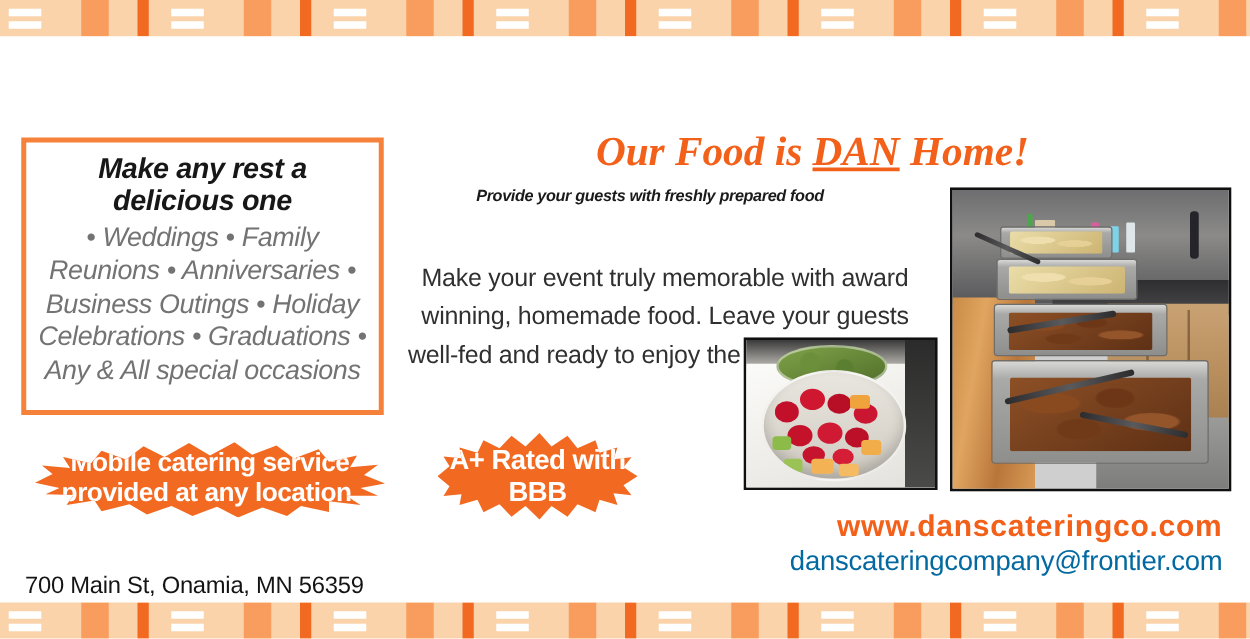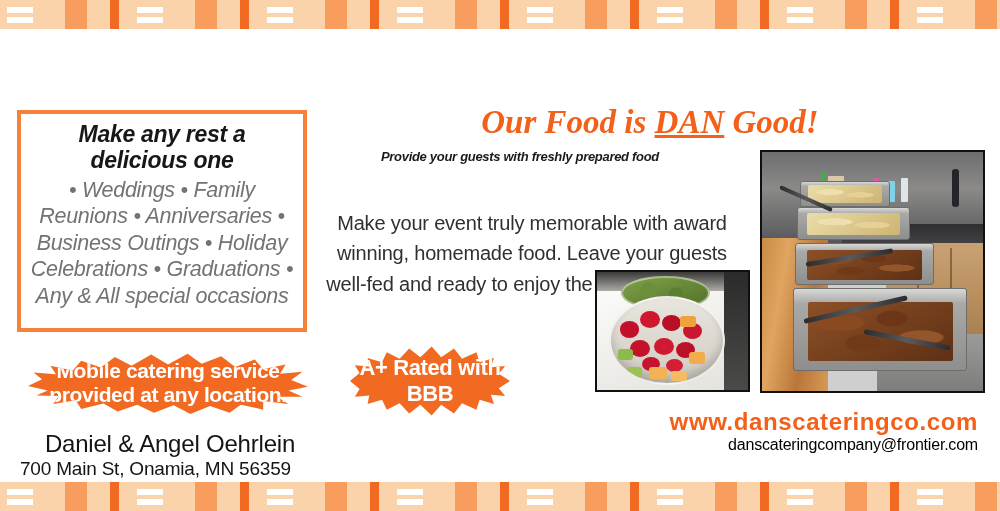--- a/index.html
+++ b/index.html
@@ -341,22 +341,22 @@
     font-weight: bold;
     font-size: 24px;
     color: #f2601a;
     letter-spacing: 0.6px;
     text-align: right;
   }
   .email {
     position: absolute;
     right: 22px;
     top: 436px;
-    font-size: 16px;
-    color: #000000;
+    font-size: 22px;
+    color: #0369a1;
     letter-spacing: -0.2px;
     text-align: left;
   }
   .phones {
     position: absolute;
     right: 22px;
     top: 462px;
     font-weight: bold;
     font-size: 22px;
     color: #141414;
@@ -420,21 +420,21 @@
       </div>
     </div>
 
 
   <div class="left-box">
     <div class="headline">Make any rest a delicious one</div>
     <div class="services">• Weddings • Family Reunions • Anniversaries • Business Outings • Holiday Celebrations • Graduations • Any &amp; All special occasions</div>
   </div>
 
   <div class="tagline">
-    <span>Our Food is </span><u>DAN</u><span> Good!</span>
+    <span>Our Food is </span><u>DAN</u><span> Home!</span>
   </div>
 
   <div class="subhead">Provide your guests with freshly prepared food</div>
   <div class="body-copy">Make your event truly memorable with award winning, homemade food. Leave your guests well-fed and ready to enjoy the rest of the night.</div>
 
   <div class="photo photo-buffet">
     <div class="ph-layer bf-backwall"></div>
     <div class="ph-layer bf-counter"></div>
     <div class="ph-layer bf-cabinets"></div>
     <div class="ph-layer bf-cab-line" style="left:70%"></div>
@@ -489,21 +489,20 @@
       <div class="fr-berry" style="left:70%;top:64%;width:14%;height:14%;border-radius:3px;background:#f2ad4b"></div>
       <div class="fr-berry" style="left:34%;top:82%;width:16%;height:14%;border-radius:3px;background:#f3b254"></div>
       <div class="fr-berry" style="left:14%;top:82%;width:14%;height:13%;border-radius:3px;background:#9bc255"></div>
       <div class="fr-berry" style="left:54%;top:86%;width:14%;height:12%;border-radius:3px;background:#f5bb62"></div>
     </div>
   </div>
 
   <div class="burst burst-mobile">Mobile catering service provided at any location.</div>
   <div class="burst burst-bbb">A+ Rated with BBB</div>
 
-  <div class="owner-names">Daniel &amp; Angel Oehrlein</div>
   <div class="owner-address">700 Main St, Onamia, MN 56359</div>
   <div class="website">www.danscateringco.com</div>
   <div class="email">danscateringcompany@frontier.com</div>
 
   <div class="stripe-band bottom" id="band-bottom">
       <div class="tile" style="left: -20px;">
         <div class="dash d1"></div>
         <div class="dash d2"></div>
         <div class="bar-mid"></div>
       </div>

